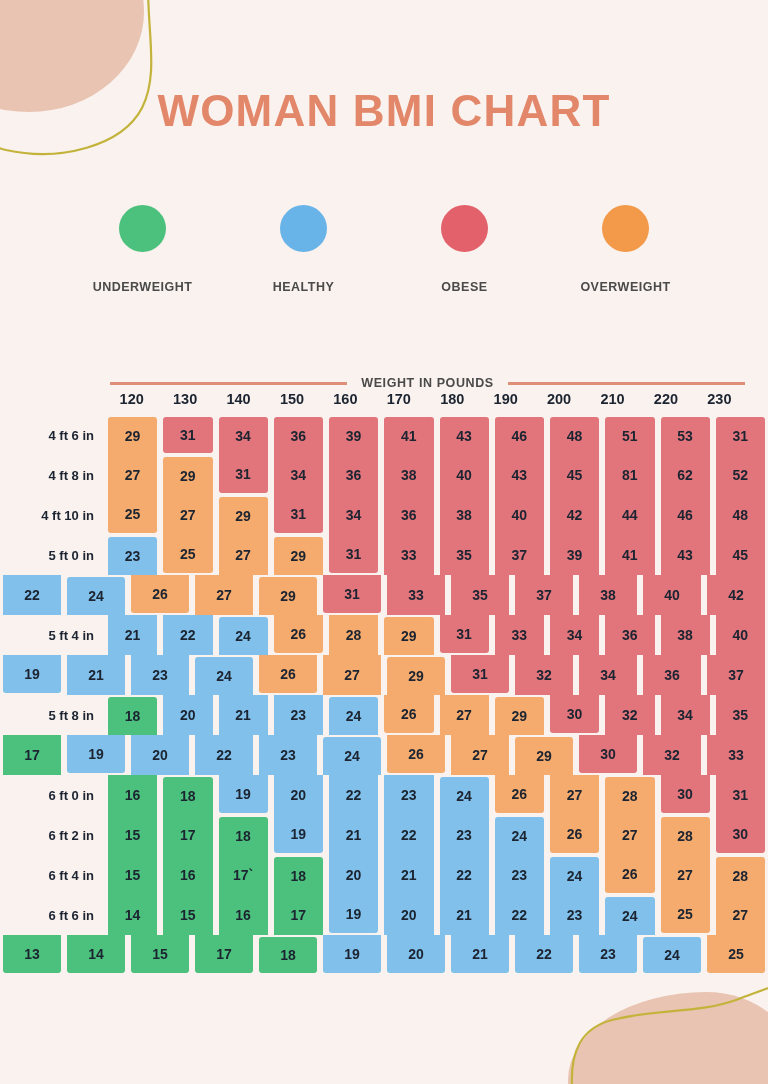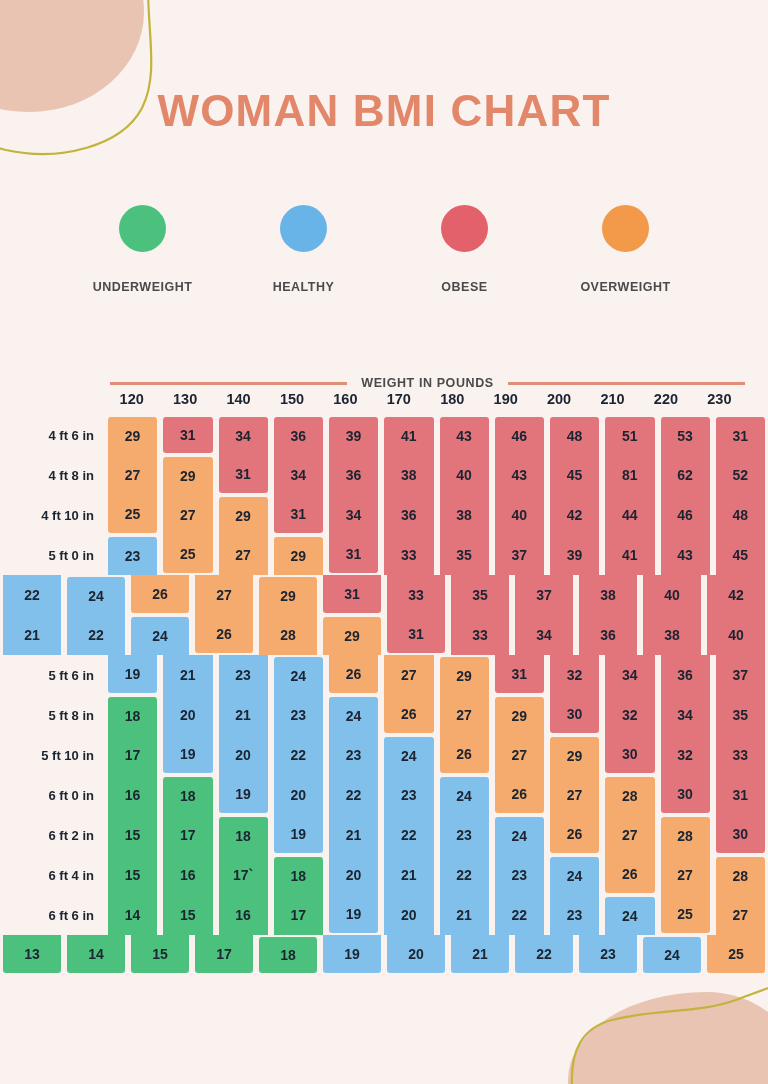--- a/index.html
+++ b/index.html
@@ -305,37 +305,37 @@
           <div class="cell cap-bottom" style="background: rgb(226, 117, 124);">31</div>
           <div class="cell" style="background: rgb(226, 117, 124);">33</div>
           <div class="cell" style="background: rgb(226, 117, 124);">35</div>
           <div class="cell" style="background: rgb(226, 117, 124);">37</div>
           <div class="cell" style="background: rgb(226, 117, 124);">38</div>
           <div class="cell" style="background: rgb(226, 117, 124);">40</div>
           <div class="cell" style="background: rgb(226, 117, 124);">42</div>
         </div>
       </div>
       <div class="grid-row">
+        <div class="row-label">5 ft 4 in</div>
         <div class="cells">
           <div class="cell" style="background: rgb(128, 192, 234);">21</div>
           <div class="cell" style="background: rgb(128, 192, 234);">22</div>
           <div class="cell cap-top" style="background: rgb(128, 192, 234);">24</div>
           <div class="cell cap-bottom" style="background: rgb(245, 171, 109);">26</div>
           <div class="cell" style="background: rgb(245, 171, 109);">28</div>
           <div class="cell cap-top" style="background: rgb(245, 171, 109);">29</div>
           <div class="cell cap-bottom" style="background: rgb(226, 117, 124);">31</div>
           <div class="cell" style="background: rgb(226, 117, 124);">33</div>
           <div class="cell" style="background: rgb(226, 117, 124);">34</div>
           <div class="cell" style="background: rgb(226, 117, 124);">36</div>
           <div class="cell" style="background: rgb(226, 117, 124);">38</div>
           <div class="cell" style="background: rgb(226, 117, 124);">40</div>
         </div>
       </div>
       <div class="grid-row">
-        <div class="row-label">5 ft 6 in</div>
         <div class="cells">
           <div class="cell cap-bottom" style="background: rgb(128, 192, 234);">19</div>
           <div class="cell" style="background: rgb(128, 192, 234);">21</div>
           <div class="cell" style="background: rgb(128, 192, 234);">23</div>
           <div class="cell cap-top" style="background: rgb(128, 192, 234);">24</div>
           <div class="cell cap-bottom" style="background: rgb(245, 171, 109);">26</div>
           <div class="cell" style="background: rgb(245, 171, 109);">27</div>
           <div class="cell cap-top" style="background: rgb(245, 171, 109);">29</div>
           <div class="cell cap-bottom" style="background: rgb(226, 117, 124);">31</div>
           <div class="cell" style="background: rgb(226, 117, 124);">32</div>
@@ -355,21 +355,20 @@
           <div class="cell cap-bottom" style="background: rgb(245, 171, 109);">26</div>
           <div class="cell" style="background: rgb(245, 171, 109);">27</div>
           <div class="cell cap-top" style="background: rgb(245, 171, 109);">29</div>
           <div class="cell cap-bottom" style="background: rgb(226, 117, 124);">30</div>
           <div class="cell" style="background: rgb(226, 117, 124);">32</div>
           <div class="cell" style="background: rgb(226, 117, 124);">34</div>
           <div class="cell" style="background: rgb(226, 117, 124);">35</div>
         </div>
       </div>
       <div class="grid-row">
-        <div class="row-label">5 ft 10 in</div>
         <div class="cells">
           <div class="cell" style="background: rgb(76, 193, 125);">17</div>
           <div class="cell cap-bottom" style="background: rgb(128, 192, 234);">19</div>
           <div class="cell" style="background: rgb(128, 192, 234);">20</div>
           <div class="cell" style="background: rgb(128, 192, 234);">22</div>
           <div class="cell" style="background: rgb(128, 192, 234);">23</div>
           <div class="cell cap-top" style="background: rgb(128, 192, 234);">24</div>
           <div class="cell cap-bottom" style="background: rgb(245, 171, 109);">26</div>
           <div class="cell" style="background: rgb(245, 171, 109);">27</div>
           <div class="cell cap-top" style="background: rgb(245, 171, 109);">29</div>

